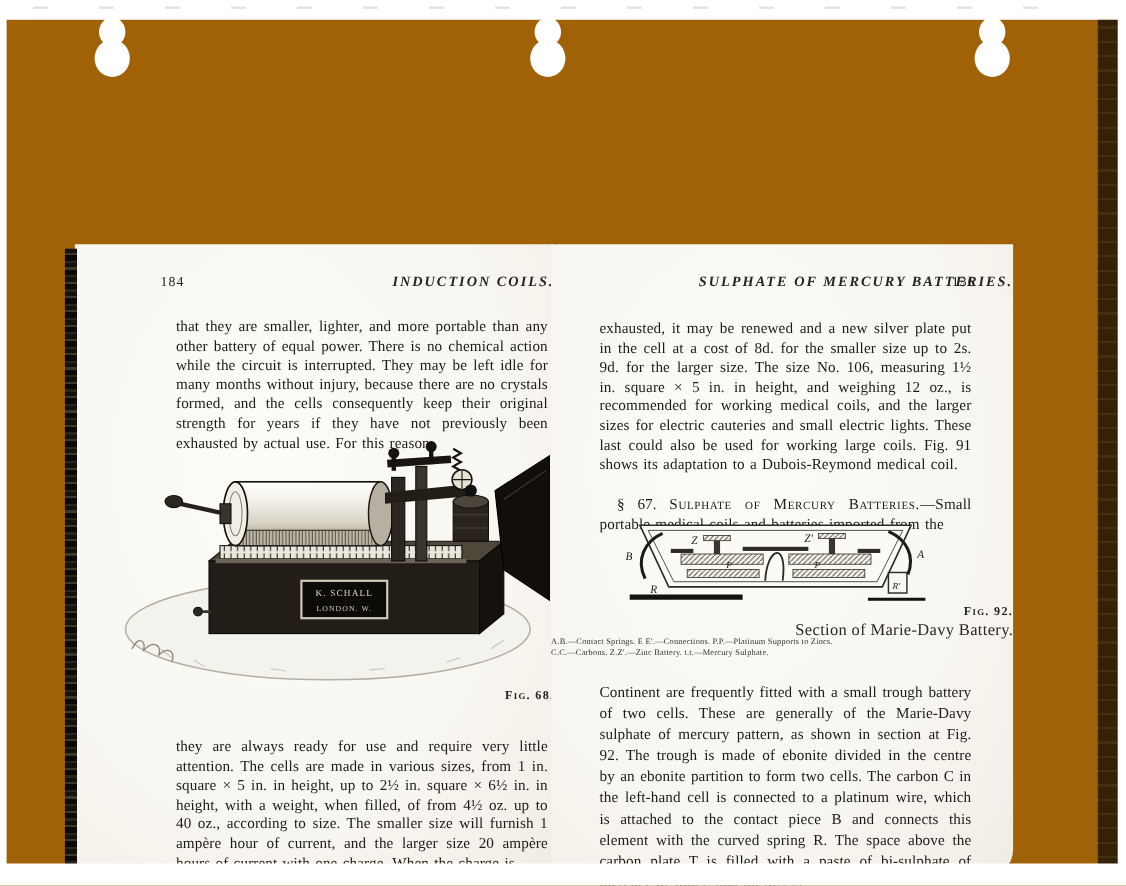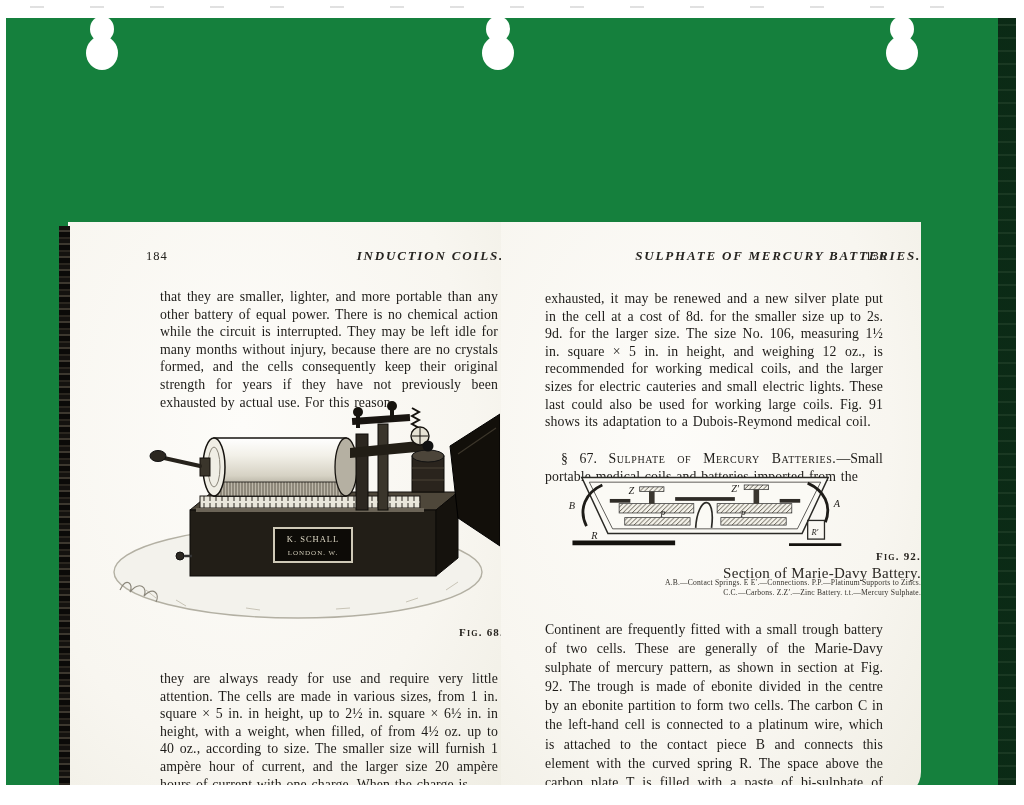--- a/index.html
+++ b/index.html
@@ -8,21 +8,21 @@
     background:#ffffff;
     font-family:"Liberation Serif","DejaVu Serif",serif;
   }
   .top-marks{
     position:absolute;left:30px;top:6px;width:960px;height:2px;
     background:repeating-linear-gradient(to right,#d9d9d9 0 14px,transparent 14px 60px);
     opacity:.8;
   }
   .scan-black{
     position:absolute;left:6px;top:18px;width:1010px;height:780px;
-    background:#15803d;
+    background:#a16207;
   }
   .scan-black .grain-right{
     position:absolute;right:0;top:0;width:18px;height:100%;
     background:repeating-linear-gradient(to bottom,#070605 0 6px,#1c1a17 6px 8px,#070605 8px 13px);
     opacity:.7;
   }
   
   .hole{position:absolute;top:0;width:34px;height:58px;}
   .hole .c1{position:absolute;left:6px;top:-2px;width:24px;height:26px;border-radius:50%;background:#fff;}
   .hole .c2{position:absolute;left:2px;top:18px;width:32px;height:34px;border-radius:50%;background:#fff;}
@@ -63,21 +63,21 @@
   }
   .page-left .para{left:76px;width:338px;}
   .page-right .para{left:28px;width:338px;}
   .lh-lg{line-height:19.1px;}
   .indent{text-indent:16px;}
   .sc{font-variant:small-caps;letter-spacing:.6px;}
 
   .figcap{position:absolute;width:100%;text-align:right;color:#26231e;}
   .figno{font-variant:small-caps;font-weight:600;font-size:11px;letter-spacing:1.2px;}
   .figtitle{font-size:15px;font-weight:600;letter-spacing:.3px;margin-top:3px;color:#2b2823;}
-  .legend{position:absolute;width:100%;text-align:right;font-size:7.6px;color:#33302a;line-height:9.6px;letter-spacing:.2px;}
+  .legend{position:absolute;width:100%;text-align:left;font-size:7.6px;color:#33302a;line-height:9.6px;letter-spacing:.2px;}
 
   svg{display:block;}
   .fig91{position:absolute;left:38px;top:172px;}
   .fig92{position:absolute;left:64px;top:246px;}
 </style>
 </head>
 <body>
 
 <div class="top-marks"></div>
 

